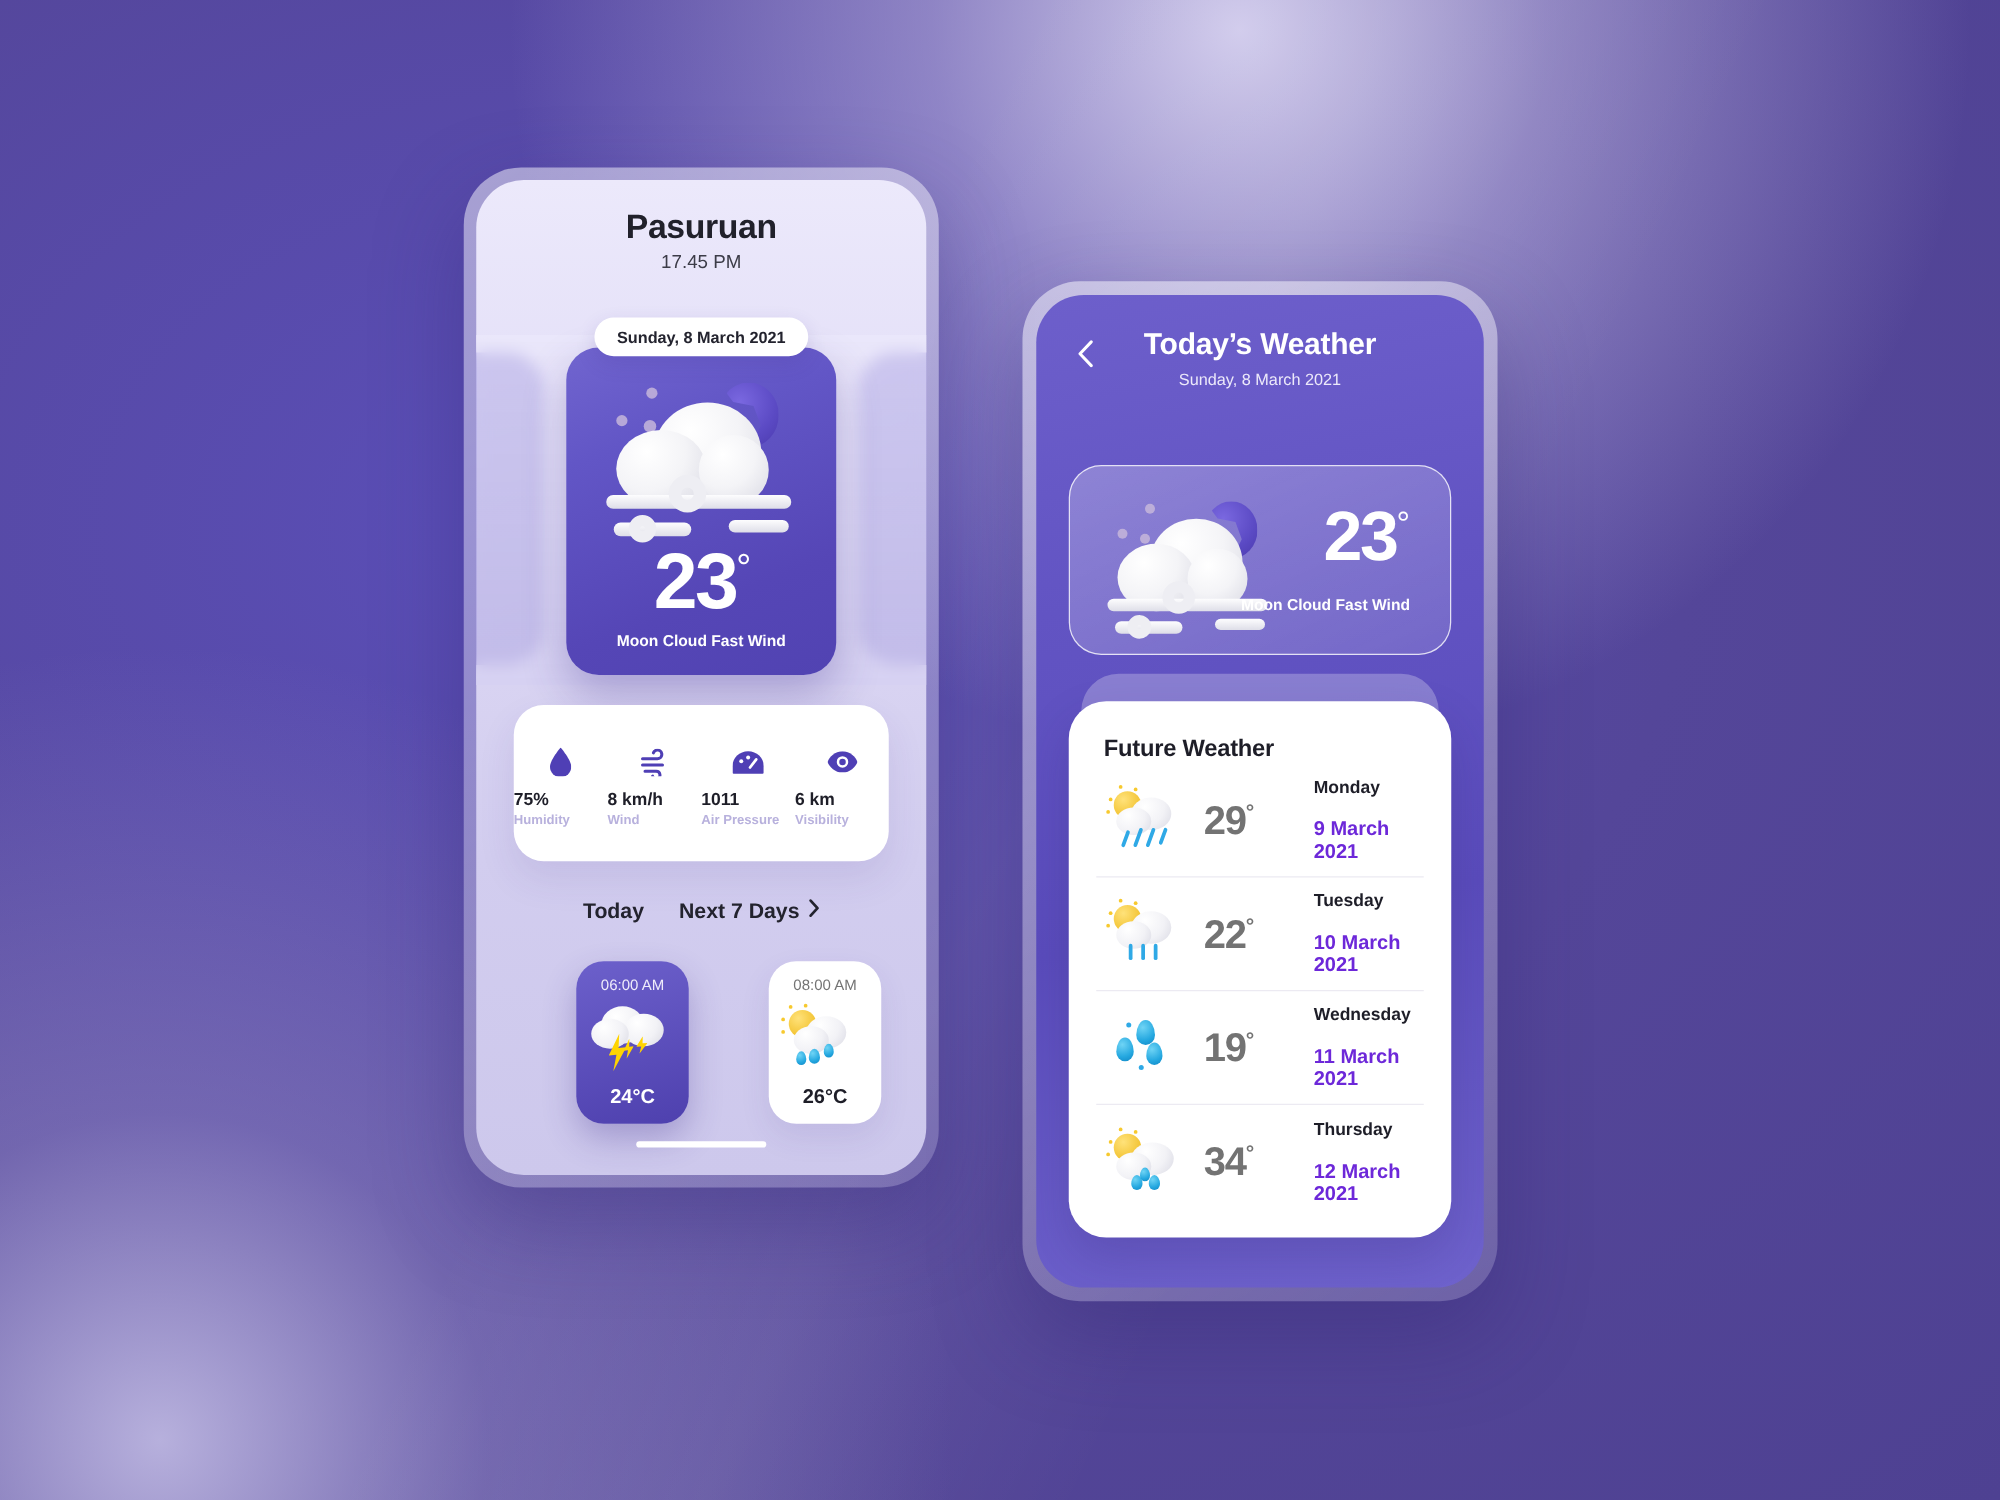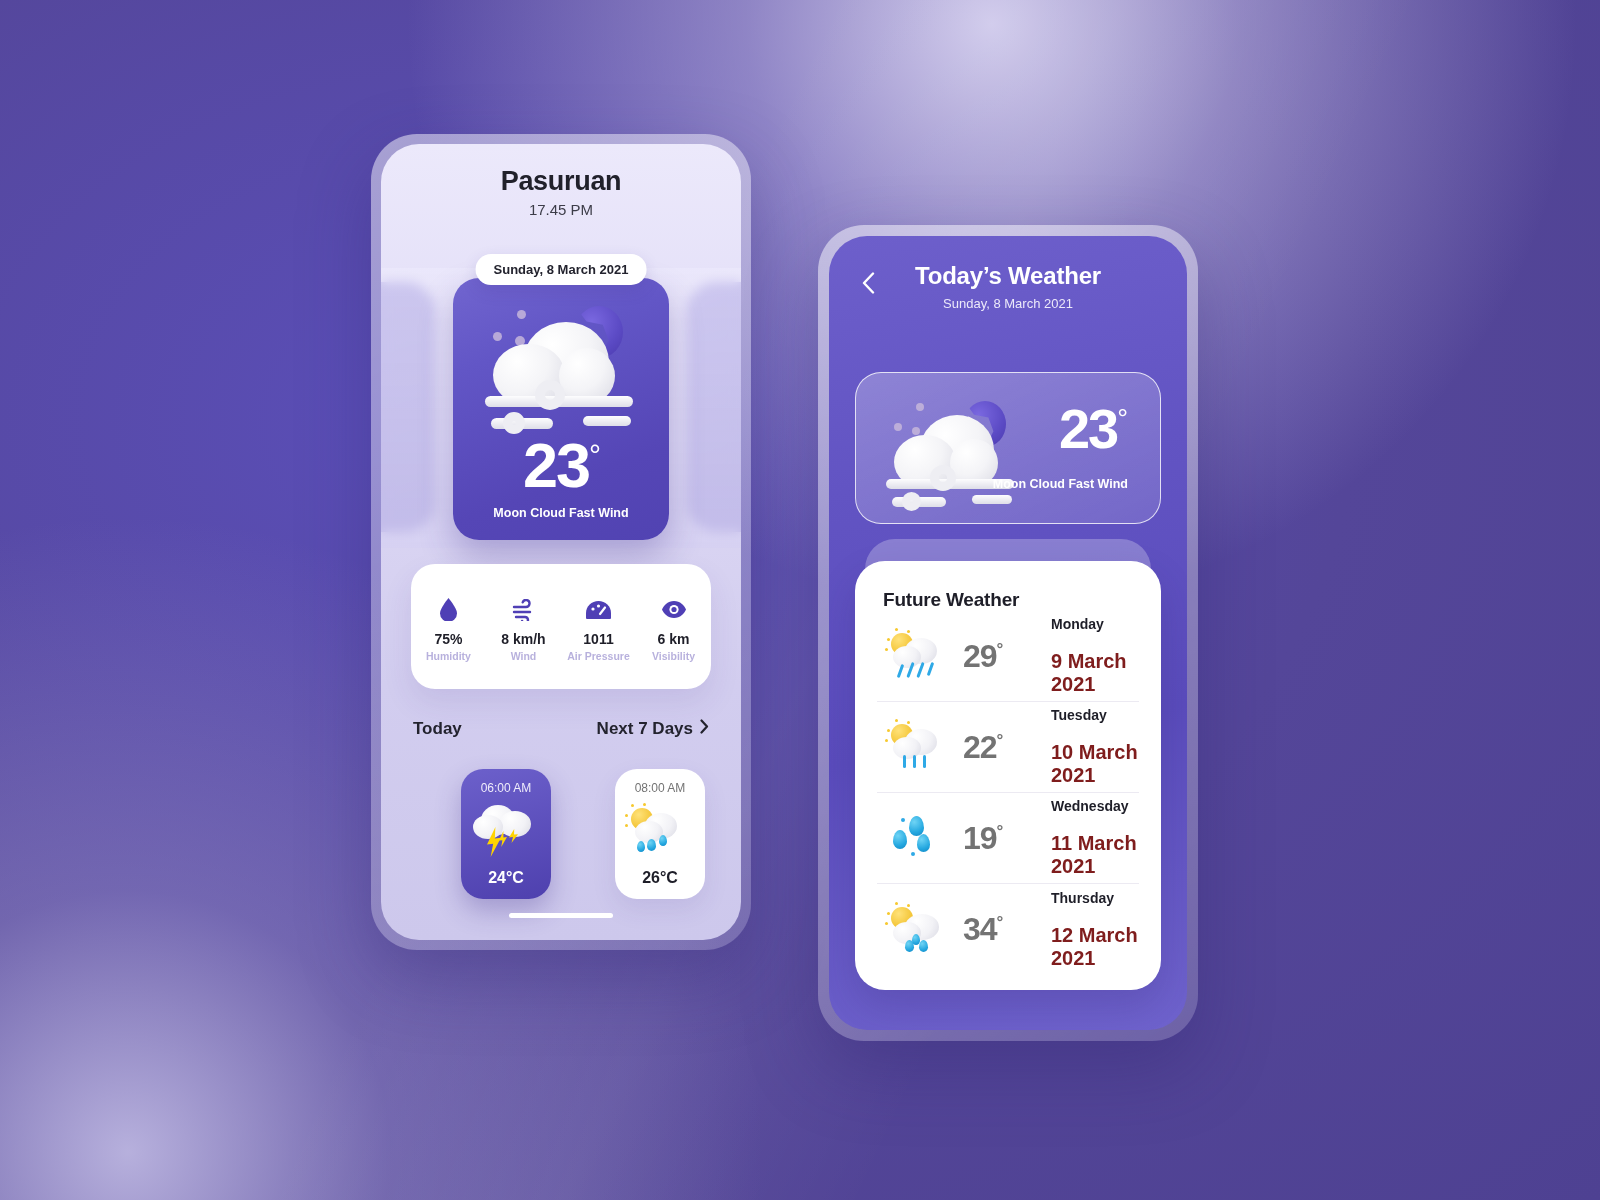--- a/index.html
+++ b/index.html
@@ -94,28 +94,28 @@
   .art .ring{ position:absolute; border-radius:50%;
     border-style:solid; border-color:#eeeef3; background:transparent; }
   .art .dot{ position:absolute; border-radius:50%; background:#c6b6da; opacity:.85; }
 
   .stats{
     position:absolute; left:30px; right:30px; top:420px; height:125px;
     background:#fff; border-radius:24px;
     box-shadow:0 14px 30px rgba(70,52,140,.10);
     display:flex; align-items:center; justify-content:space-around; padding-top:6px;
   }
-  .stat{ text-align:center; width:25%; }
+  .stat{ text-align:left; width:25%; }
   .stat .ic{ height:24px; display:flex; align-items:center; justify-content:center; }
   .stat .val{ font-size:14px; font-weight:bold; color:#1e1e28; margin-top:9px; }
   .stat .lbl{ font-size:10.5px; font-weight:bold; color:#b8b1dd; margin-top:3px; }
 
   .sect-row{
     position:absolute; left:32px; right:32px; top:575px;
-    display:flex; justify-content:space-between; align-items:center;gap:28px;
+    display:flex; justify-content:center; align-items:center;gap:28px;
   }
   .sect-row .t{ font-size:17px; font-weight:bold; color:#23232e; }
   .sect-row .n{ font-size:17px; font-weight:bold; color:#23232e; display:flex; align-items:center; gap:7px; }
 
   .hours{ position:absolute; left:32px; top:625px; display:flex; gap:16px; }
   .hcard{
     width:90px; height:130px; border-radius:22px; background:#fff;
     box-shadow:0 10px 24px rgba(70,52,140,.10);
     position:relative; flex:none;margin-left:48px;
   }
@@ -172,21 +172,21 @@
   .future h3{ font-size:19px; font-weight:bold; color:#1e1e28; padding:28px 0 0 28px; letter-spacing:-.2px; }
   .frow{
     display:flex; align-items:center; height:91px; margin:0 22px;
     border-bottom:1px solid #eceaf2; gap:12px;
   }
   .frow:last-child{ border-bottom:none; }
   .frow .fic{ width:74px; height:56px; position:relative; flex:none; }
   .frow .fdeg{ font-size:32px; font-weight:bold; color:#737373; letter-spacing:-1px; min-width:76px; }
   .frow .fdeg sup{ font-size:17px; vertical-align:super; font-weight:bold; }
   .frow .fday{ font-size:14px; font-weight:bold; color:#1e1e28; }
-  .frow .fdate{ font-size:20px; font-weight:bold; color:#7f1d1d; margin-top:18px; }
+  .frow .fdate{ font-size:16px; font-weight:bold; color:#6d28d9; margin-top:18px; }
 
   
   .g{ position:absolute; }
   .sun{ border-radius:50%; background:radial-gradient(circle at 35% 30%,#ffe27a,#f2c230 70%,#e0ab16 100%); }
   .cl{ border-radius:50%; background:radial-gradient(circle at 34% 28%,#ffffff,#f2f2f6 55%,#d9d9e3 100%); }
   .rd{ background:radial-gradient(circle at 35% 30%,#6fd4f5,#25a8e0 60%,#0f86c4 100%);
        border-radius:50% 50% 50% 50%/60% 60% 40% 40%; }
   .streak{ background:#2fa9e6; border-radius:99px; }
   .spark{ border-radius:50%; background:#f7c92e; }
   .bolt{ background:#ffd400; }

